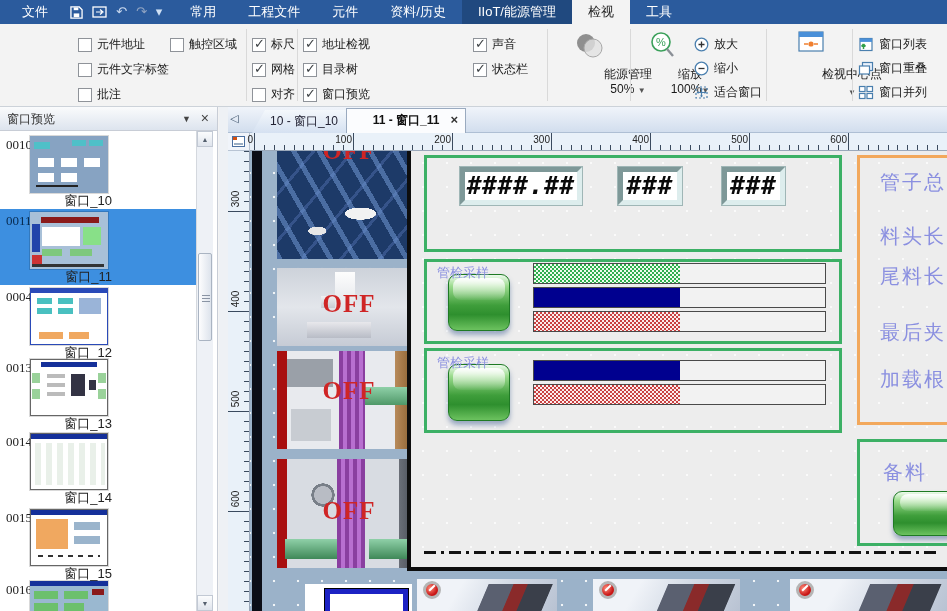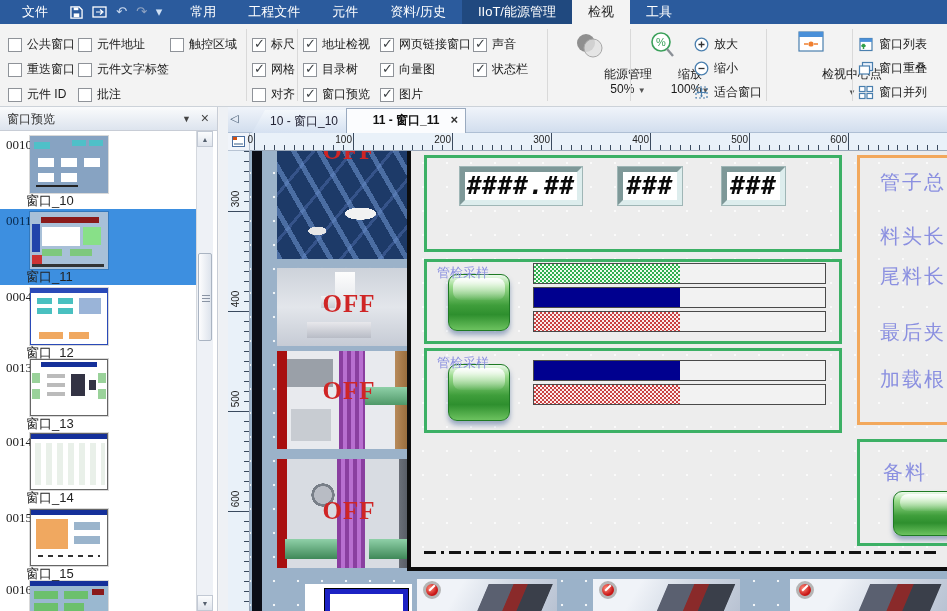--- a/index.html
+++ b/index.html
@@ -36,21 +36,21 @@
   .sidebar{position:absolute;left:0;top:107px;width:218px;height:504px;background:#fff;border-right:1px solid #c8cdd6;}
   .shead{position:absolute;left:0;top:0;width:100%;height:24px;background:linear-gradient(#fafbfc,#dde4ee);border-bottom:1px solid #c8cdd6;}
   .shead .stitle{position:absolute;left:7px;top:4px;font-size:12px;color:#333;}
   .shead .sdrop{position:absolute;right:26px;top:7px;font-size:9px;color:#444;}
   .shead .sclose{position:absolute;right:8px;top:3px;font-size:14px;color:#444;}
   .slist{position:absolute;left:0;top:24px;width:196px;height:480px;overflow:hidden;background:#fff;}
   .sitem{position:absolute;left:0;width:196px;height:76px;}
   .sitem.selected{background:#3d8fe0;padding-left:24px;}
   .sid{position:absolute;left:6px;top:4px;font-family:"Liberation Serif","DejaVu Serif",serif;font-size:13px;color:#222;}
   .sitem.selected .sid{color:#082a4e;}
-  .sname{position:absolute;left:26px;top:59px;width:86px;text-align:left;font-size:13px;color:#222;}
+  .sname{position:absolute;left:26px;top:59px;width:86px;text-align:right;font-size:13px;color:#222;}
   .thumb{position:absolute;left:30px;top:3px;width:78px;height:57px;box-shadow:0 0 0 1px rgba(0,0,0,.15);}
   .t10{background:
     linear-gradient(#fff,#fff) 8px 22px/16px 9px no-repeat,
     linear-gradient(#fff,#fff) 31px 22px/16px 9px no-repeat,
     linear-gradient(#fff,#fff) 54px 22px/16px 9px no-repeat,
     linear-gradient(#fff,#fff) 8px 37px/16px 9px no-repeat,
     linear-gradient(#fff,#fff) 31px 37px/16px 9px no-repeat,
     linear-gradient(#4fc0c8,#4fc0c8) 4px 6px/16px 7px no-repeat,
     linear-gradient(#4fc0c8,#4fc0c8) 42px 4px/14px 6px no-repeat,
     linear-gradient(#4fc0c8,#4fc0c8) 59px 4px/14px 6px no-repeat,
@@ -230,34 +230,20 @@
       <span class="mtab">工程文件</span>
       <span class="mtab">元件</span>
       <span class="mtab">资料/历史</span>
       <span class="mtab dark">IIoT/能源管理</span>
       <span class="mtab active">检视</span>
       <span class="mtab">工具</span>
     </nav>
   </div>
 
   <div class="ribbon">
-    <div class="rcol" style="left:8px;top:12px">
-      <label class="cbx">
-          <span class="cb"></span>
-          <span class="cb-label">公共窗口</span>
-        </label>
-      <label class="cbx">
-          <span class="cb"></span>
-          <span class="cb-label">重迭窗口</span>
-        </label>
-      <label class="cbx">
-          <span class="cb"></span>
-          <span class="cb-label">元件 ID</span>
-        </label>
-    </div>
     <div class="rcol" style="left:78px;top:12px">
       <label class="cbx">
           <span class="cb"></span>
           <span class="cb-label">元件地址</span>
         </label>
       <label class="cbx">
           <span class="cb"></span>
           <span class="cb-label">元件文字标签</span>
         </label>
       <label class="cbx">
@@ -292,34 +278,20 @@
           <span class="cb"></span>
           <span class="cb-label">地址检视</span>
         </label>
       <label class="cbx on">
           <span class="cb"></span>
           <span class="cb-label">目录树</span>
         </label>
       <label class="cbx on">
           <span class="cb"></span>
           <span class="cb-label">窗口预览</span>
-        </label>
-    </div>
-    <div class="rcol" style="left:380px;top:12px">
-      <label class="cbx on">
-          <span class="cb"></span>
-          <span class="cb-label">网页链接窗口</span>
-        </label>
-      <label class="cbx on">
-          <span class="cb"></span>
-          <span class="cb-label">向量图</span>
-        </label>
-      <label class="cbx on">
-          <span class="cb"></span>
-          <span class="cb-label">图片</span>
         </label>
     </div>
     <div class="rcol" style="left:473px;top:12px">
       <label class="cbx on">
           <span class="cb"></span>
           <span class="cb-label">声音</span>
         </label>
       <label class="cbx on">
           <span class="cb"></span>
           <span class="cb-label">状态栏</span>

